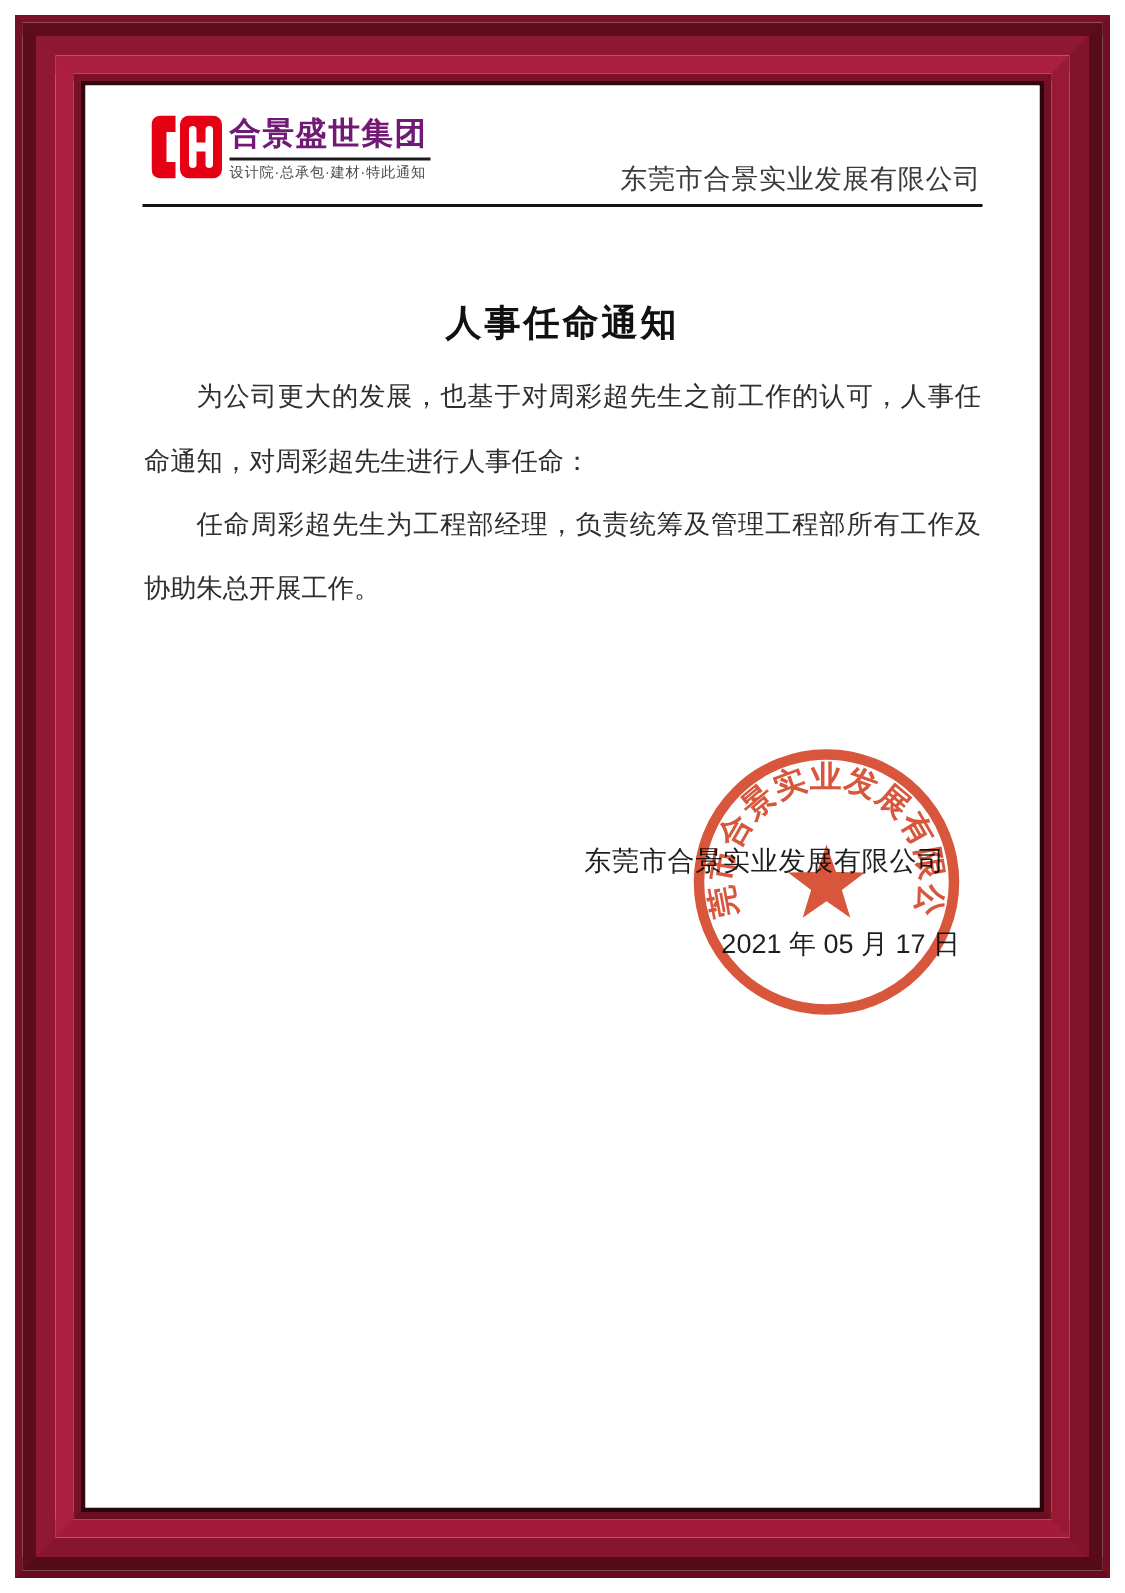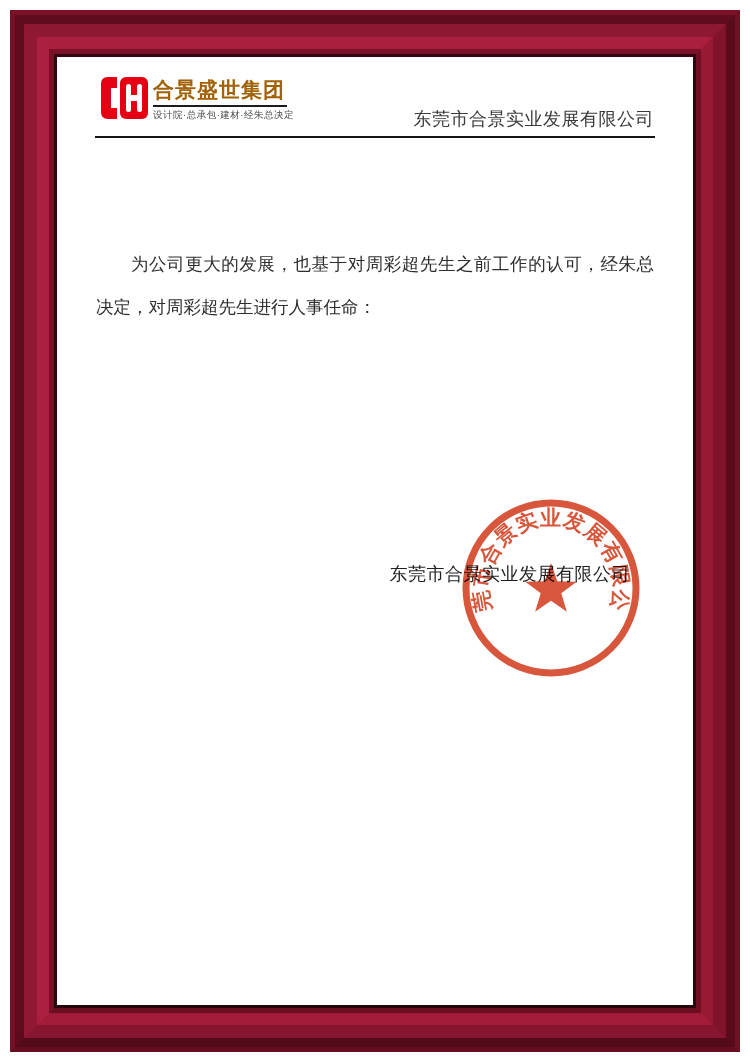--- a/index.html
+++ b/index.html
@@ -21,21 +21,21 @@
   .f6 { width: 100%; height: 100%; border: 3px solid;
         border-color: #330711 #2c060e #27050c #300710; }
 
   
   .page { position: relative; width: 100%; height: 100%; background: #ffffff; overflow: hidden; }
 
   
   .logo { position: absolute; left: 44px; top: 20px; display: flex; align-items: flex-start; }
   .logo-icon { width: 47px; height: 42px; flex: 0 0 auto; }
   .logo-text-block { margin-left: 5px; }
-  .logo-name { font-size: 21px; font-weight: bold; color: #a16207; letter-spacing: 1px; line-height: 26px; white-space: nowrap; }
+  .logo-name { font-size: 21px; font-weight: bold; color: #701a75; letter-spacing: 1px; line-height: 26px; white-space: nowrap; }
   .logo-rule { height: 2px; background: #1c1c1c; margin: 2px 0 2px 0; width: 134px; }
   .logo-tagline { font-size: 9.5px; color: #4a4a4a; letter-spacing: 0.5px; white-space: nowrap; }
 
   .company-name { position: absolute; right: 39px; top: 50px; font-size: 18px; color: #3a3a3a; letter-spacing: 0.5px; }
 
   .header-rule { position: absolute; left: 38px; right: 38px; top: 79px; height: 2px; background: #141414; }
 
   
   .doc-title { position: absolute; left: 0; right: 0; top: 142px; text-align: center;
                font-size: 24px; font-weight: bold; color: #111; letter-spacing: 2px; }
@@ -70,34 +70,37 @@
            <svg class="logo-icon" viewBox="0 0 47 42" xmlns="http://www.w3.org/2000/svg">
              <path d="M16 0 H7 Q0 0 0 7 V35 Q0 42 7 42 H16 V31 H10 V11 H16 Z" fill="#e60013"></path>
              <rect x="19" y="0" width="28" height="42" rx="6" fill="#e60013"></rect>
              <rect x="25" y="7" width="5" height="28" rx="2.5" fill="#ffffff"></rect>
              <rect x="36" y="7" width="5" height="28" rx="2.5" fill="#ffffff"></rect>
              <rect x="28" y="18" width="10" height="6" fill="#ffffff"></rect>
            </svg>
            <div class="logo-text-block">
              <div class="logo-name">合景盛世集团</div>
              <div class="logo-rule"></div>
-             <div class="logo-tagline">设计院·总承包·建材·经朱总决定</div>
+             <div class="logo-tagline">设计院·总承包·建材·特此通知</div>
            </div>
          </div>
 
          <div class="company-name">东莞市合景实业发展有限公司</div>
 
          <div class="header-rule"></div>
 
+         <div class="doc-title">人事任命通知</div>
 
          <div class="doc-body">
-           <p>为公司更大的发展，也基于对周彩超先生之前工作的认可，经朱总决定，对周彩超先生进行人事任命：</p>
+           <p>为公司更大的发展，也基于对周彩超先生之前工作的认可，人事任命通知，对周彩超先生进行人事任命：</p>
+           <p>任命周彩超先生为工程部经理，负责统筹及管理工程部所有工作及协助朱总开展工作。</p>
          </div>
 
          <div class="sig-company">东莞市合景实业发展有限公司</div>
+         <div class="sig-date">2021 年 05 月 17 日</div>
 
          <svg class="stamp" viewBox="0 0 184 184" xmlns="http://www.w3.org/2000/svg">
            <circle cx="92" cy="92" r="85" fill="none" stroke="#d13818" stroke-width="7"></circle>
            <polygon fill="#d13818" points="92,67 98.35,85.26 117.68,85.66 102.27,97.34 107.87,115.84 92,104.8 76.13,115.84 81.73,97.34 66.32,85.66 85.65,85.26"></polygon>
            <defs>
              <path id="sealArc" d="M 37.44 123.5 A 63 63 0 1 1 146.56 123.5" fill="none"></path>
            </defs>
            <text font-size="21" font-weight="bold" fill="#d13818" letter-spacing="1">
              <textPath href="#sealArc" startOffset="50%" text-anchor="middle">东莞市合景实业发展有限公司</textPath>
            </text>

